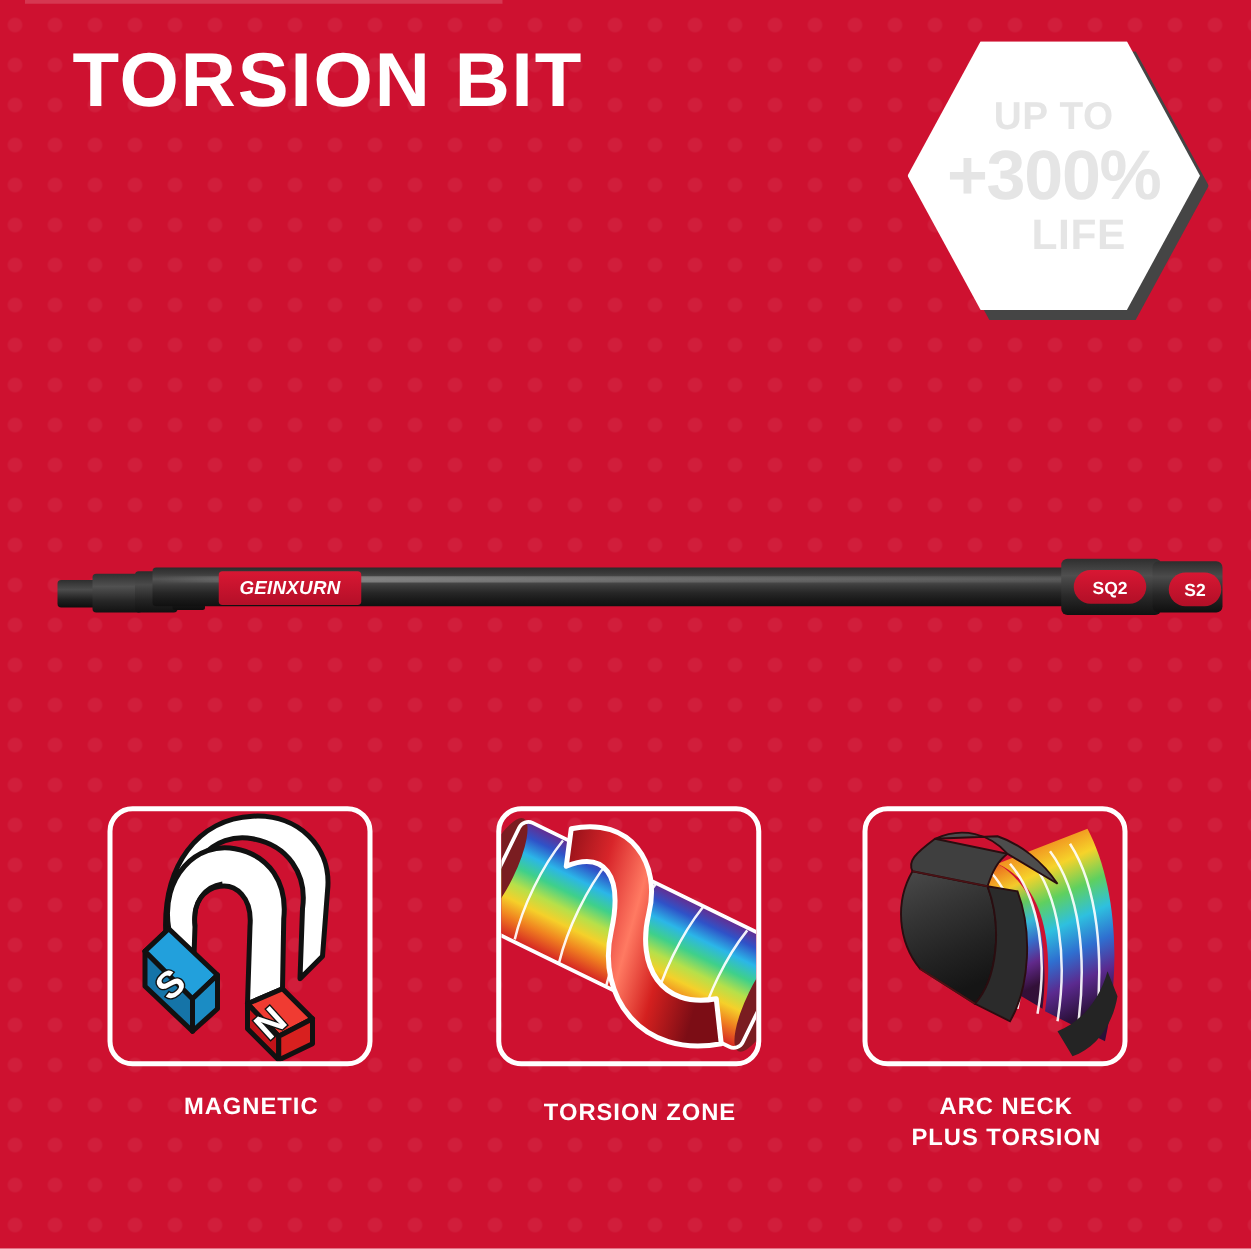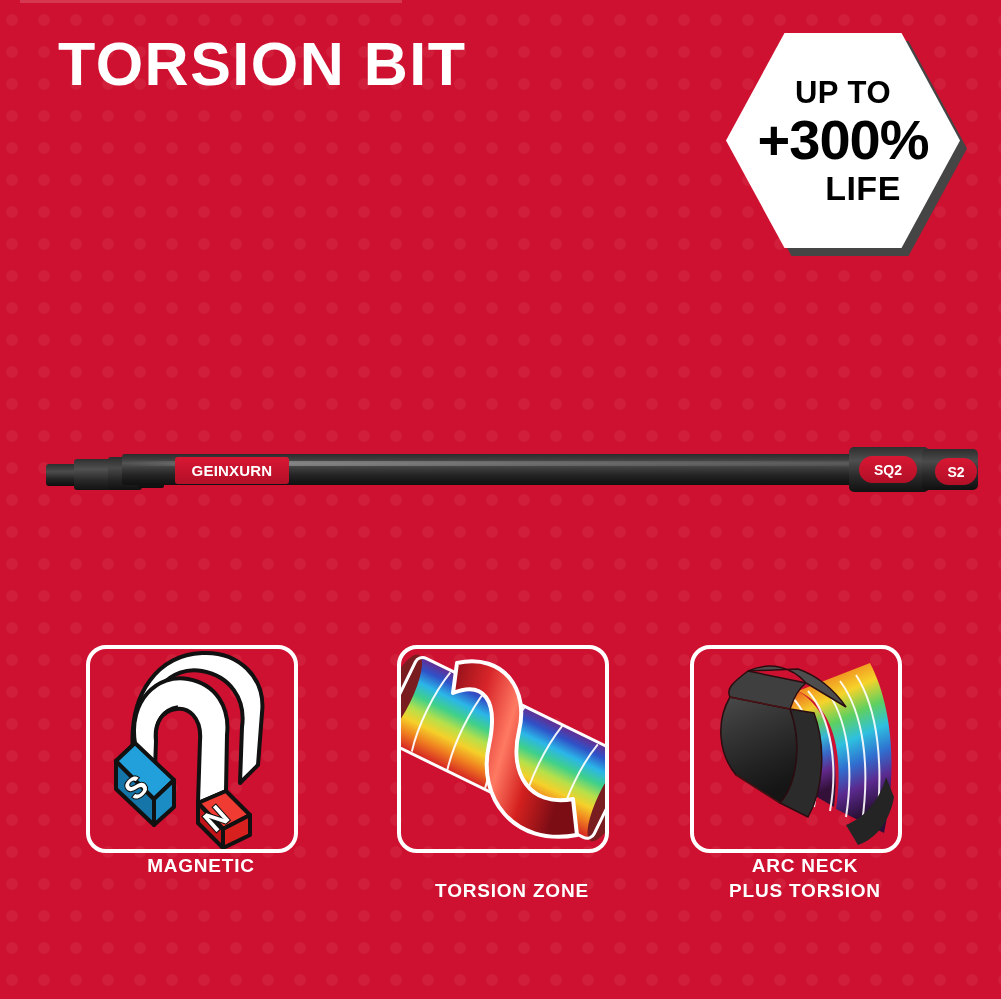--- a/index.html
+++ b/index.html
@@ -45,21 +45,21 @@
   .hexshape {
     position:absolute; left:0; top:0; width:234px; height:215px;
     -webkit-clip-path:polygon(25% 0%, 75% 0%, 100% 50%, 75% 100%, 25% 100%, 0% 50%);
     clip-path:polygon(25% 0%, 75% 0%, 100% 50%, 75% 100%, 25% 100%, 0% 50%);
   }
   #hex-shadow { background:#454545; transform:translate(7px,8px); }
   #hex-face { background:#ffffff; }
   #badge-text {
     position:absolute; left:0; top:0; width:234px; height:215px;
     display:flex; flex-direction:column; align-items:center; justify-content:center;
-    color:#000000;
+    color:#e5e5e5;
   }
   #badge-up { font-size:31px; font-weight:bold; letter-spacing:0.5px; line-height:34px; }
   #badge-main { font-size:56px; font-weight:bold; letter-spacing:-1px; line-height:58px; margin:1px 0 2px; }
   #badge-life { font-size:34px; font-weight:bold; letter-spacing:0.5px; line-height:34px;margin-left:40px; }
 
   
   #bit { position:absolute; left:34px; top:420px; width:940px; height:100px; }
 
   .bit-shaft {
     position:absolute;
@@ -94,21 +94,21 @@
   }
 
   
   #brand-band {
     position:absolute; left:141px; top:37px; width:114px; height:27px;
     background:linear-gradient(to bottom,#d81733,#b40f28);
     border-radius:3px;
     display:flex; align-items:center; justify-content:center;
   }
   #brand-text {
-    color:#ffffff; font-weight:bold; 
+    color:#ffffff; font-weight:bold; font-style:italic;
     font-size:15px; letter-spacing:0.2px; white-space:nowrap;text-align:center;
   }
 
   .size-pill {
     position:absolute; height:27px;
     background:linear-gradient(to bottom,#d81733,#b20f27);
     border-radius:14px;
     display:flex; align-items:center; justify-content:center;
     color:#fff; font-weight:bold; font-size:14px;
   }
@@ -116,21 +116,21 @@
   #pill-s2  { left:901px; top:38px; width:42px; }
 
   
   .feature { position:absolute; width:230px; }
   .fcard {
     position:relative; width:212px; height:208px;
     border:4px solid #ffffff; border-radius:20px;
     overflow:hidden;
   }
   .flabel {
-    text-align:center;
+    margin-top:20px; text-align:center;
     color:#ffffff; font-weight:bold; font-size:19px;
     letter-spacing:0.8px; line-height:25px;
   }
   #feat-magnetic { left:86px; top:645px; }
   #feat-torsion  { left:397px; top:645px; }
   #feat-arcneck  { left:690px; top:645px; }
   #feat-torsion .flabel { margin-top:25px; }
 
   svg { display:block; }
 </style>

